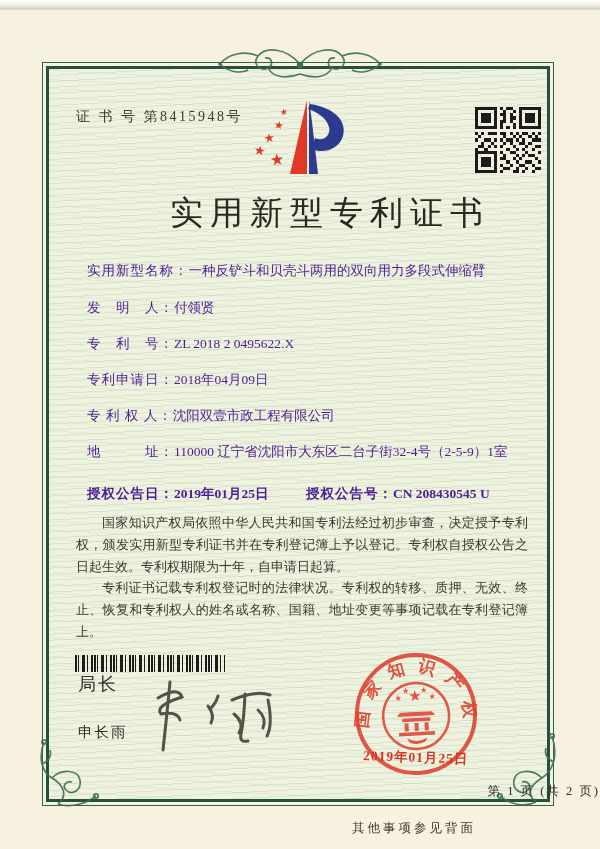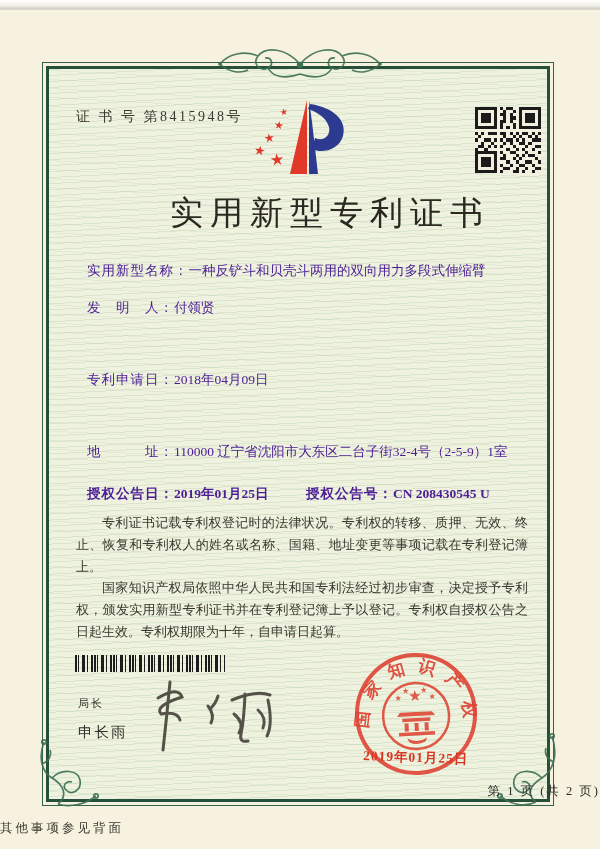--- a/index.html
+++ b/index.html
@@ -60,35 +60,35 @@
   #barcode{
     position:absolute;left:75px;top:655px;width:150px;height:17px;
     background:
       repeating-linear-gradient(90deg,
         #1c1c1c 0 2px, transparent 2px 3px,
         #1c1c1c 3px 4px, transparent 4px 7px,
         #1c1c1c 7px 10px, transparent 10px 12px,
         #1c1c1c 12px 13px, transparent 13px 16px,
         #1c1c1c 16px 18px, transparent 18px 19px);
   }
-  #director-title{position:absolute;left:78px;top:696px;font-size:11px;letter-spacing:2px;}
+  #director-title{position:absolute;left:78px;top:672px;font-size:18px;letter-spacing:2px;}
   #director-name{position:absolute;left:78px;top:723px;font-size:14.5px;letter-spacing:2px;}
   #signature{position:absolute;left:128px;top:674px;width:160px;height:86px;}
   #seal{position:absolute;left:352px;top:650px;width:128px;height:128px;transform:rotate(-3deg);opacity:.92;}
   #seal-date{
     position:absolute;left:363px;top:749px;width:120px;
     color:#d93422;font-size:13.5px;font-weight:700;letter-spacing:1px;
     transform:rotate(2deg);
   }
   #page-indicator{
     position:absolute;left:0;top:783px;width:600px;text-align:right;
     font-size:12.5px;letter-spacing:2px;color:#2f2d28;
   }
   #back-note{
-    position:absolute;left:0;top:820px;width:476px;text-align:left;
+    position:absolute;left:0;top:820px;width:476px;text-align:right;
     font-size:12.5px;letter-spacing:3px;color:#3a372f;
   }
 </style>
 </head>
 <body>
 
 <div id="page">
 
   <div id="photo-edge"></div>
 
@@ -185,36 +185,42 @@
   </svg>
 
   <div id="title">实用新型专利证书</div>
 
   <div class="row" style="top:262px;">
     <span class="lbl">实用新型名称：</span><span class="val">一种反铲斗和贝壳斗两用的双向用力多段式伸缩臂</span>
   </div>
   <div class="row" style="top:299px;">
     <span class="lbl">发　明　人：</span><span class="val">付领贤</span>
   </div>
+  <div class="row" style="top:335px;">
+    <span class="lbl">专　利　号：</span><span class="val">ZL 2018 2 0495622.X</span>
+  </div>
   <div class="row" style="top:371px;">
     <span class="lbl">专利申请日：</span><span class="val">2018年04月09日</span>
+  </div>
+  <div class="row" style="top:407px;">
+    <span class="lbl">专 利 权 人：</span><span class="val">沈阳双壹市政工程有限公司</span>
   </div>
   <div class="row" id="row-addr" style="top:443px;">
     <span class="lbl">地　　　址：</span><span class="val">110000 辽宁省沈阳市大东区二台子街32-4号（2-5-9）1室</span>
   </div>
   <div class="row" style="top:485px;font-weight:bold;">
     <span class="lbl">授权公告日：</span><span class="val">2019年01月25日</span>
     <span id="grant-no">
       <span class="lbl">授权公告号：</span><span class="val">CN 208430545 U</span>
     </span>
   </div>
 
   <div id="paras">
+    <p>国家知识产权局依照中华人民共和国专利法经过初步审查，决定授予专利权，颁发实用新型专利证书并在专利登记簿上予以登记。专利权自授权公告之日起生效。专利权期限为十年，自申请日起算。</p>
     <p>专利证书记载专利权登记时的法律状况。专利权的转移、质押、无效、终止、恢复和专利权人的姓名或名称、国籍、地址变更等事项记载在专利登记簿上。</p>
-    <p>国家知识产权局依照中华人民共和国专利法经过初步审查，决定授予专利权，颁发实用新型专利证书并在专利登记簿上予以登记。专利权自授权公告之日起生效。专利权期限为十年，自申请日起算。</p>
   </div>
 
   <div id="barcode"></div>
 
   <div id="director-title">局长</div>
   <div id="director-name">申长雨</div>
 
   <svg id="signature" viewBox="0 0 160 86">
     <g fill="none" stroke="#413c35" stroke-width="3" stroke-linecap="round" opacity="0.88">
       <path d="M30,24 q20,-12 24,-1 q-28,9 -21,17 q17,-3 19,6"></path>

